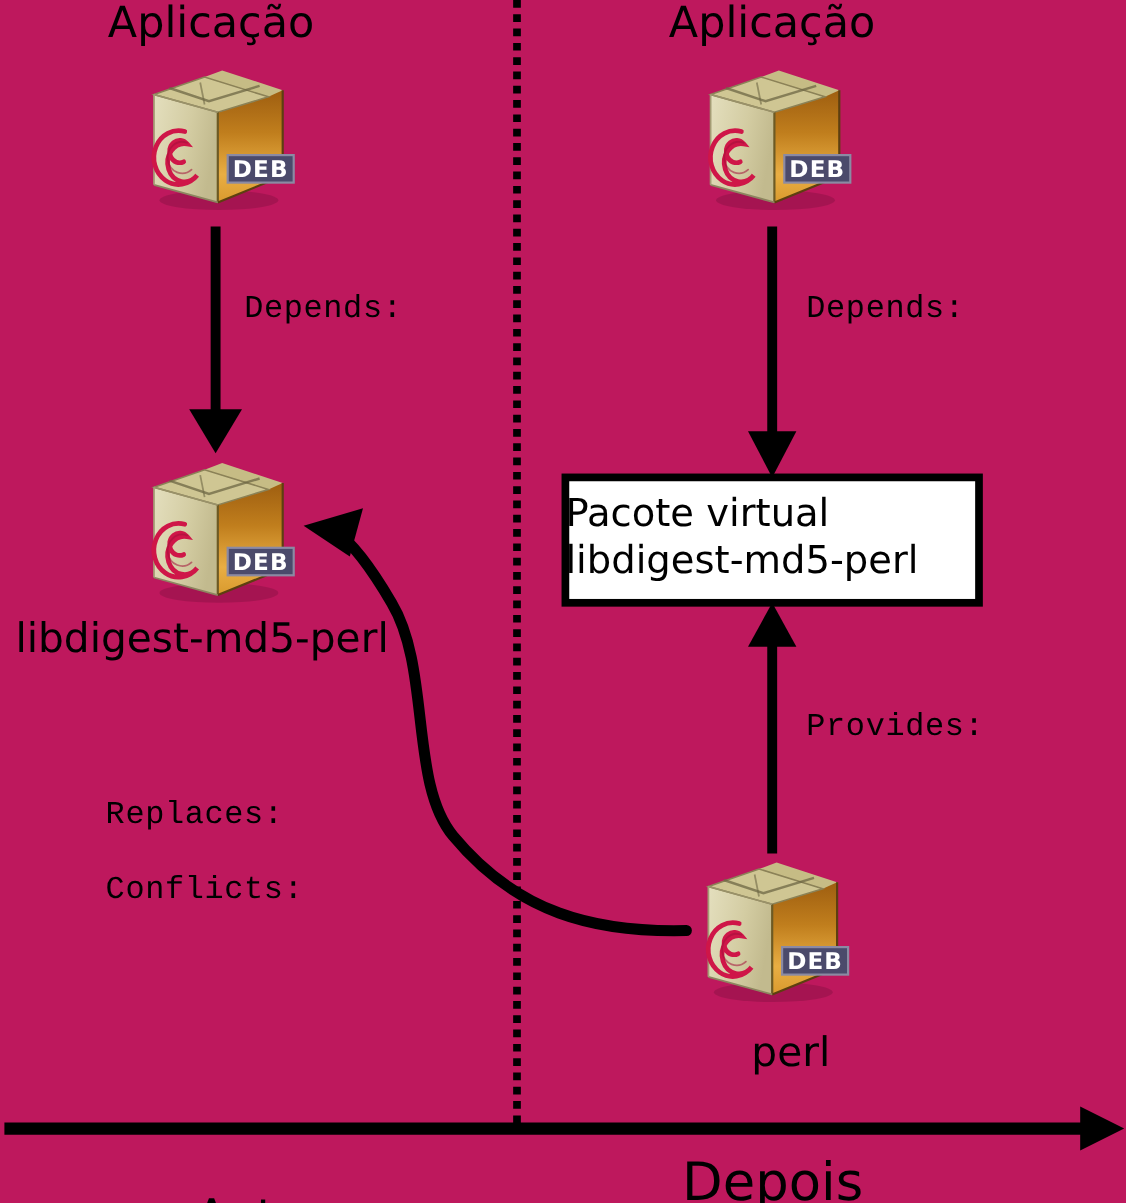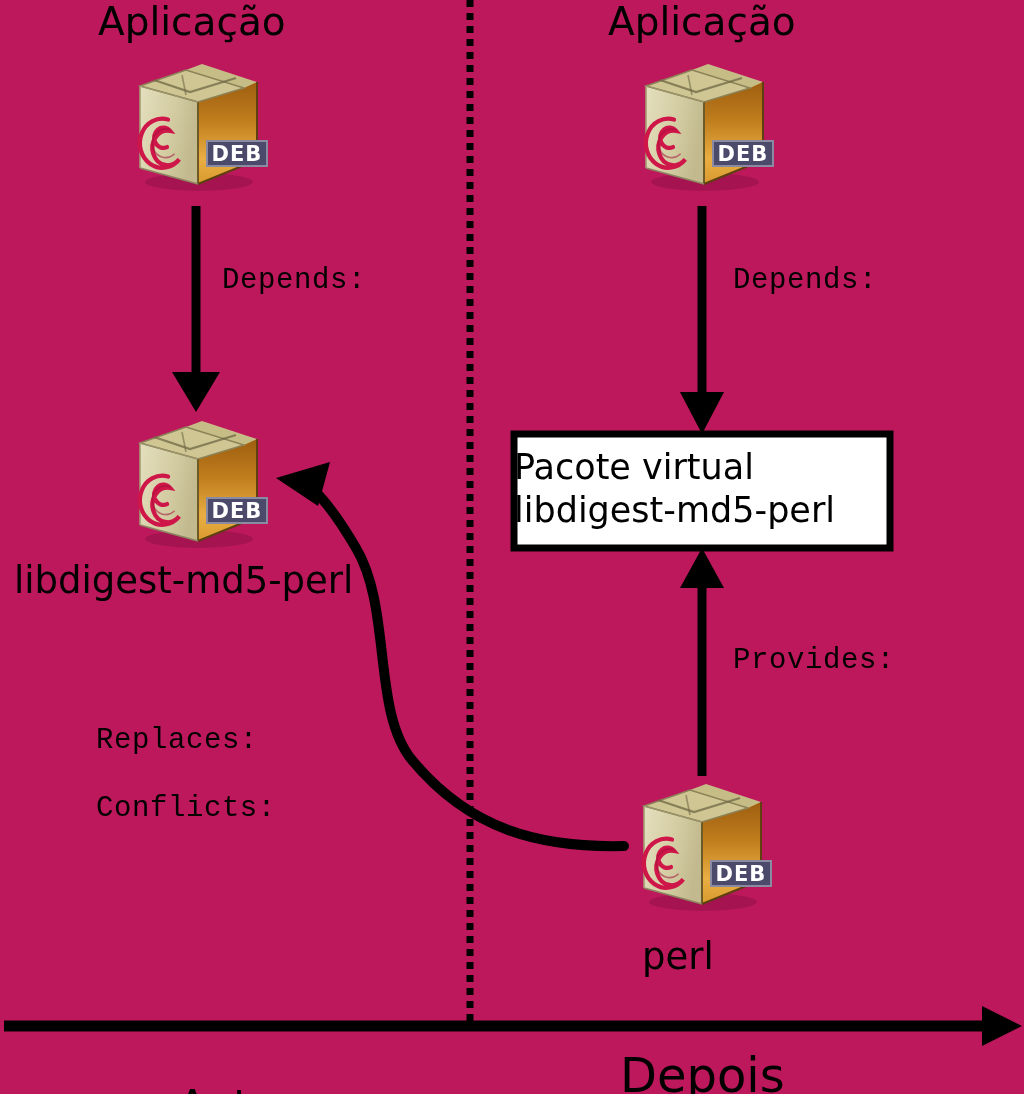--- a/index.html
+++ b/index.html
@@ -165,19 +165,19 @@
   <div class="boxtext" style="left:514px; top:448px; width:376px;">Pacote virtual</div>
 
   <div class="boxtext" style="left:514px; top:491px; width:376px;">libdigest-md5-perl</div>
 
   <div class="label-mono rel-label" style="left:733px; top:646px;">Provides:</div>
 
   <div class="label-mono rel-label" style="left:96px; top:726px;">Replaces:</div>
 
   <div class="label-mono rel-label" style="left:96px; top:794px;">Conflicts:</div>
 
-  <div class="label-sans" style="left:642px; top:938px; font-size:37px;">perl</div>
+  <div class="label-sans" style="left:683px; top:938px; font-size:37px;">perl</div>
 
   <div class="label-sans" style="left:178px; top:1050px; font-size:42px;margin-top:34px;">Antes</div>
 
   <div class="label-sans" style="left:620px; top:1050px; font-size:48px;">Depois</div>
 
 </div>
 
 </body></html>

